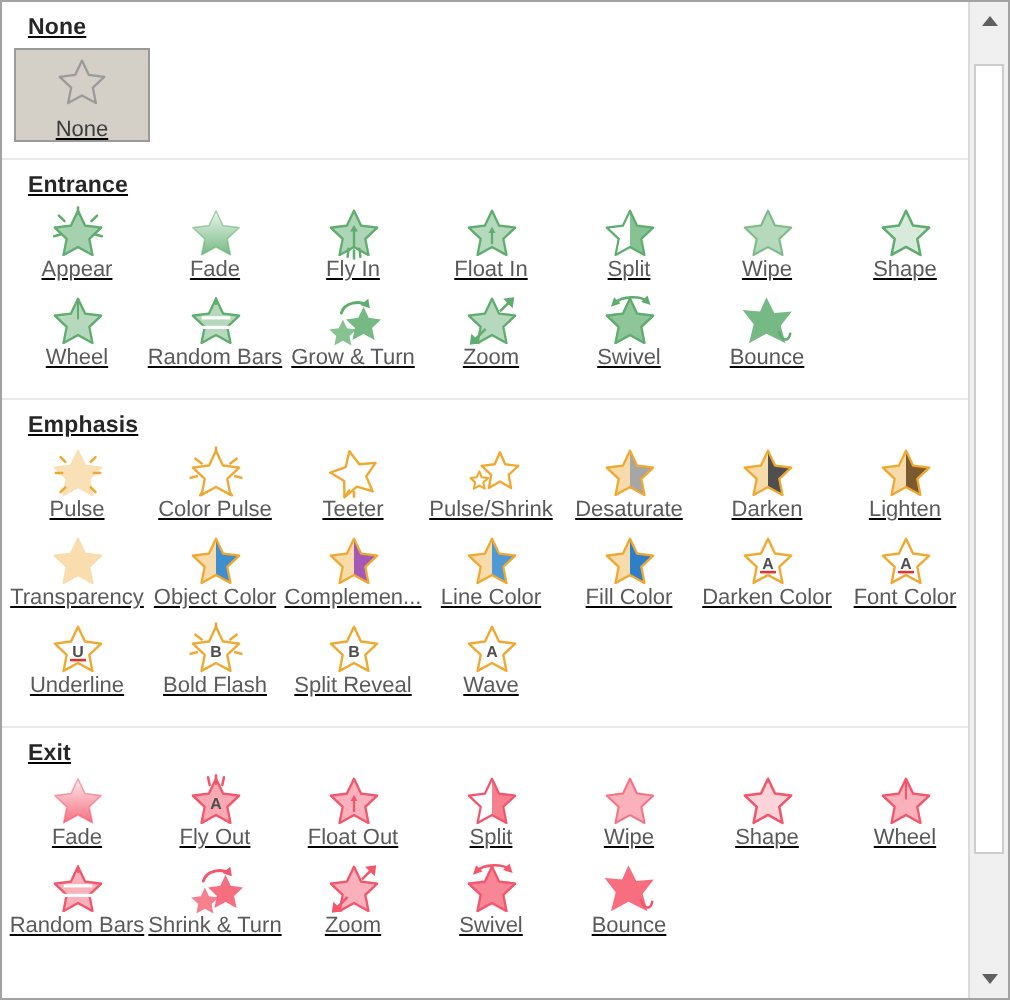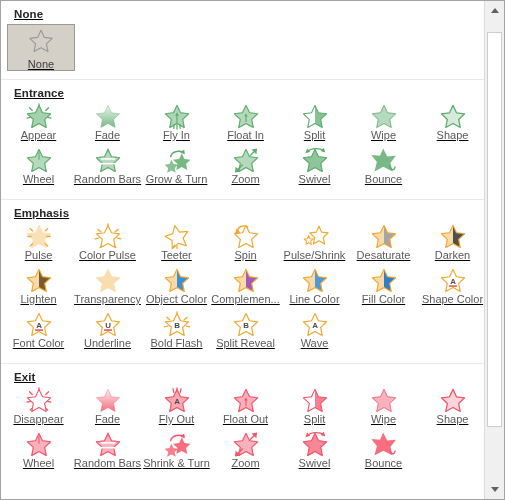--- a/index.html
+++ b/index.html
@@ -387,30 +387,20 @@
                   <polygon points="17,3 21.4,12.3 31.6,13.6 24.1,20.7 26.1,30.8 17,25.8 7.9,30.8 9.9,20.7 2.4,13.6 12.6,12.3" fill="#fff" stroke="#f0a830" stroke-width="1.5" stroke-linejoin="round" transform="rotate(-12 17 17)"></polygon>
                   <line x1="12" y1="31" x2="14" y2="28" stroke="#f0a830" stroke-width="1.6" stroke-linecap="round"></line>
                   <line x1="17" y1="32" x2="17" y2="29" stroke="#f0a830" stroke-width="1.6" stroke-linecap="round"></line>
                 </svg>
               </span>
               <span class="eff-label">Teeter</span>
             </div>
             <div class="eff">
               <span class="eff-icon">
                 <svg viewBox="0 0 34 34" xmlns="http://www.w3.org/2000/svg">
-                  <polygon points="17,3 21.4,12.3 31.6,13.6 24.1,20.7 26.1,30.8 17,25.8 7.9,30.8 9.9,20.7 2.4,13.6 12.6,12.3" fill="#fff" stroke="#f0a830" stroke-width="1.5" stroke-linejoin="round"></polygon>
-                  <path d="M6 12 C6 4, 14 2, 19 5" fill="none" stroke="#f0a830" stroke-width="1.8" stroke-linecap="round"></path>
-                  <polygon points="3,14 5,7 10,12" fill="#f0a830"></polygon>
-                </svg>
-              </span>
-              <span class="eff-label">Spin</span>
-            </div>
-            <div class="eff">
-              <span class="eff-icon">
-                <svg viewBox="0 0 34 34" xmlns="http://www.w3.org/2000/svg">
                   <polygon points="9,16 10.6,19.7 14.6,20.2 11.6,22.9 12.4,26.9 9,24.9 5.6,26.9 6.4,22.9 3.4,20.2 7.4,19.7" fill="#fff" stroke="#f0a830" stroke-width="1.3" stroke-linejoin="round"></polygon>
                   <polygon points="22,4 25.3,11.5 33.5,12.5 27.5,18.2 29,26.5 22,22.4 15,26.5 16.5,18.2 10.5,12.5 18.7,11.5" fill="#fff" stroke="#f0a830" stroke-width="1.5" stroke-linejoin="round"></polygon>
                 </svg>
               </span>
               <span class="eff-label">Pulse/Shrink</span>
             </div>
             <div class="eff">
               <span class="eff-icon">
                 <svg viewBox="0 0 34 34" xmlns="http://www.w3.org/2000/svg">
                   <defs>
@@ -524,21 +514,21 @@
               <span class="eff-label">Fill Color</span>
             </div>
             <div class="eff">
               <span class="eff-icon">
                 <svg viewBox="0 0 34 34" xmlns="http://www.w3.org/2000/svg">
                   <polygon points="17,3 21.4,12.3 31.6,13.6 24.1,20.7 26.1,30.8 17,25.8 7.9,30.8 9.9,20.7 2.4,13.6 12.6,12.3" fill="#fff" stroke="#f0a830" stroke-width="1.5" stroke-linejoin="round"></polygon>
                   <text x="17" y="22" font-family="Liberation Sans, sans-serif" font-size="10" font-weight="bold" fill="#4d4d4d" text-anchor="middle">A</text>
                   <line x1="12" y1="24" x2="22" y2="24" stroke="#e03030" stroke-width="1.6"></line>
                 </svg>
               </span>
-              <span class="eff-label">Shape Color</span>
+              <span class="eff-label">Darken Color</span>
             </div>
             <div class="eff">
               <span class="eff-icon">
                 <svg viewBox="0 0 34 34" xmlns="http://www.w3.org/2000/svg">
                   <polygon points="17,3 21.4,12.3 31.6,13.6 24.1,20.7 26.1,30.8 17,25.8 7.9,30.8 9.9,20.7 2.4,13.6 12.6,12.3" fill="#fff" stroke="#f0a830" stroke-width="1.5" stroke-linejoin="round"></polygon>
                   <text x="17" y="22" font-family="Liberation Sans, sans-serif" font-size="10" font-weight="bold" fill="#4d4d4d" text-anchor="middle">A</text>
                   <line x1="12" y1="24" x2="22" y2="24" stroke="#e03030" stroke-width="1.6"></line>
                 </svg>
               </span>
               <span class="eff-label">Font Color</span>
@@ -583,35 +573,20 @@
                   <text x="17" y="22" font-family="Liberation Sans, sans-serif" font-size="10" font-weight="bold" fill="#4d4d4d" text-anchor="middle">A</text>
                 </svg>
               </span>
               <span class="eff-label">Wave</span>
             </div>
           </div>
         </div>
         <div class="section">
           <div class="section-header">Exit</div>
           <div class="eff-grid">
-            <div class="eff">
-              <span class="eff-icon">
-                <svg viewBox="0 0 34 34" xmlns="http://www.w3.org/2000/svg">
-                  <line x1="17" y1="1" x2="17" y2="5" stroke="#f4556a" stroke-width="1.6" stroke-linecap="round"></line>
-                  <line x1="5" y1="6" x2="8.5" y2="9.5" stroke="#f4556a" stroke-width="1.6" stroke-linecap="round"></line>
-                  <line x1="29" y1="6" x2="25.5" y2="9.5" stroke="#f4556a" stroke-width="1.6" stroke-linecap="round"></line>
-                  <line x1="2" y1="19" x2="6" y2="18" stroke="#f4556a" stroke-width="1.6" stroke-linecap="round"></line>
-                  <line x1="32" y1="19" x2="28" y2="18" stroke="#f4556a" stroke-width="1.6" stroke-linecap="round"></line>
-                  <line x1="6" y1="29" x2="9" y2="26" stroke="#f4556a" stroke-width="1.6" stroke-linecap="round"></line>
-                  <line x1="28" y1="29" x2="25" y2="26" stroke="#f4556a" stroke-width="1.6" stroke-linecap="round"></line>
-                  <polygon points="17,3 21.4,12.3 31.6,13.6 24.1,20.7 26.1,30.8 17,25.8 7.9,30.8 9.9,20.7 2.4,13.6 12.6,12.3" fill="#fff" stroke="#f4556a" stroke-width="1.4" stroke-linejoin="round"></polygon>
-                </svg>
-              </span>
-              <span class="eff-label">Disappear</span>
-            </div>
             <div class="eff">
               <span class="eff-icon">
                 <svg viewBox="0 0 34 34" xmlns="http://www.w3.org/2000/svg">
                   <defs>
                     <linearGradient id="g2" x1="0" y1="1" x2="0" y2="0">
                       <stop offset="0%" stop-color="#f4556a" stop-opacity="0.85"></stop>
                       <stop offset="100%" stop-color="#f4556a" stop-opacity="0.12"></stop>
                     </linearGradient>
                   </defs>
                   <polygon points="17,3 21.4,12.3 31.6,13.6 24.1,20.7 26.1,30.8 17,25.8 7.9,30.8 9.9,20.7 2.4,13.6 12.6,12.3" fill="url(#g2)" stroke="#f4556a" stroke-width="1" stroke-opacity="0.5" stroke-linejoin="round"></polygon>

